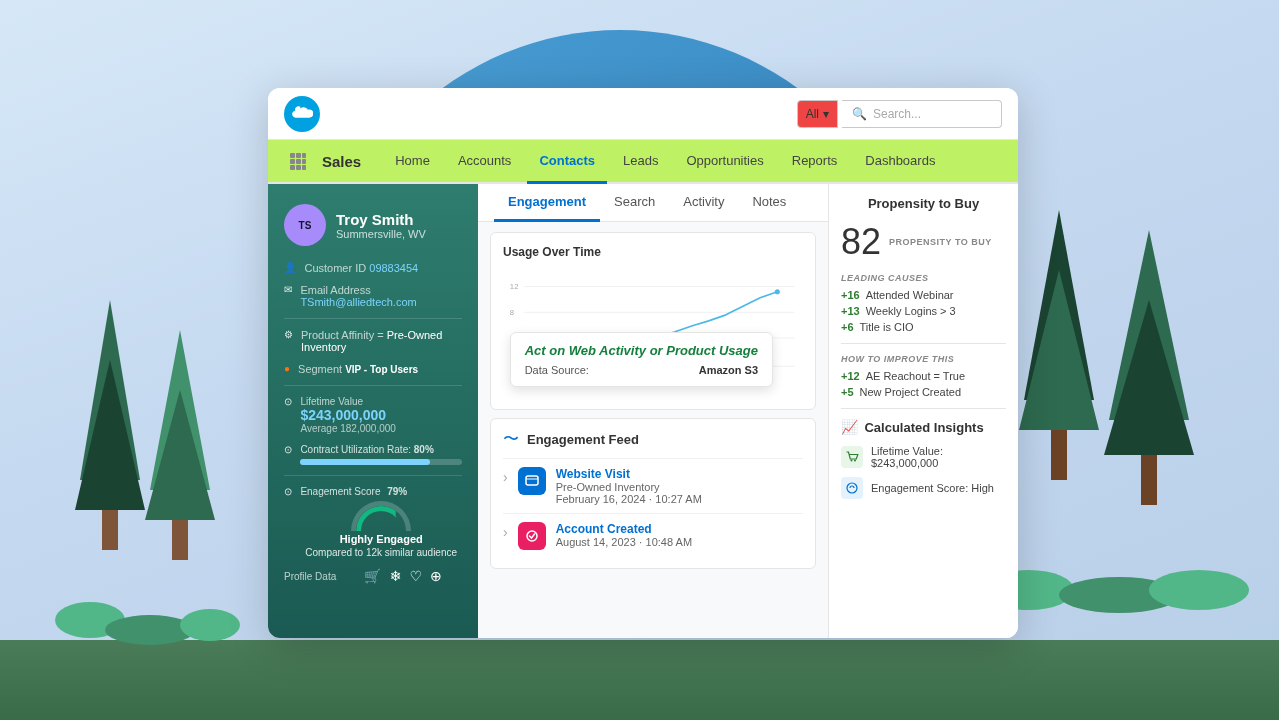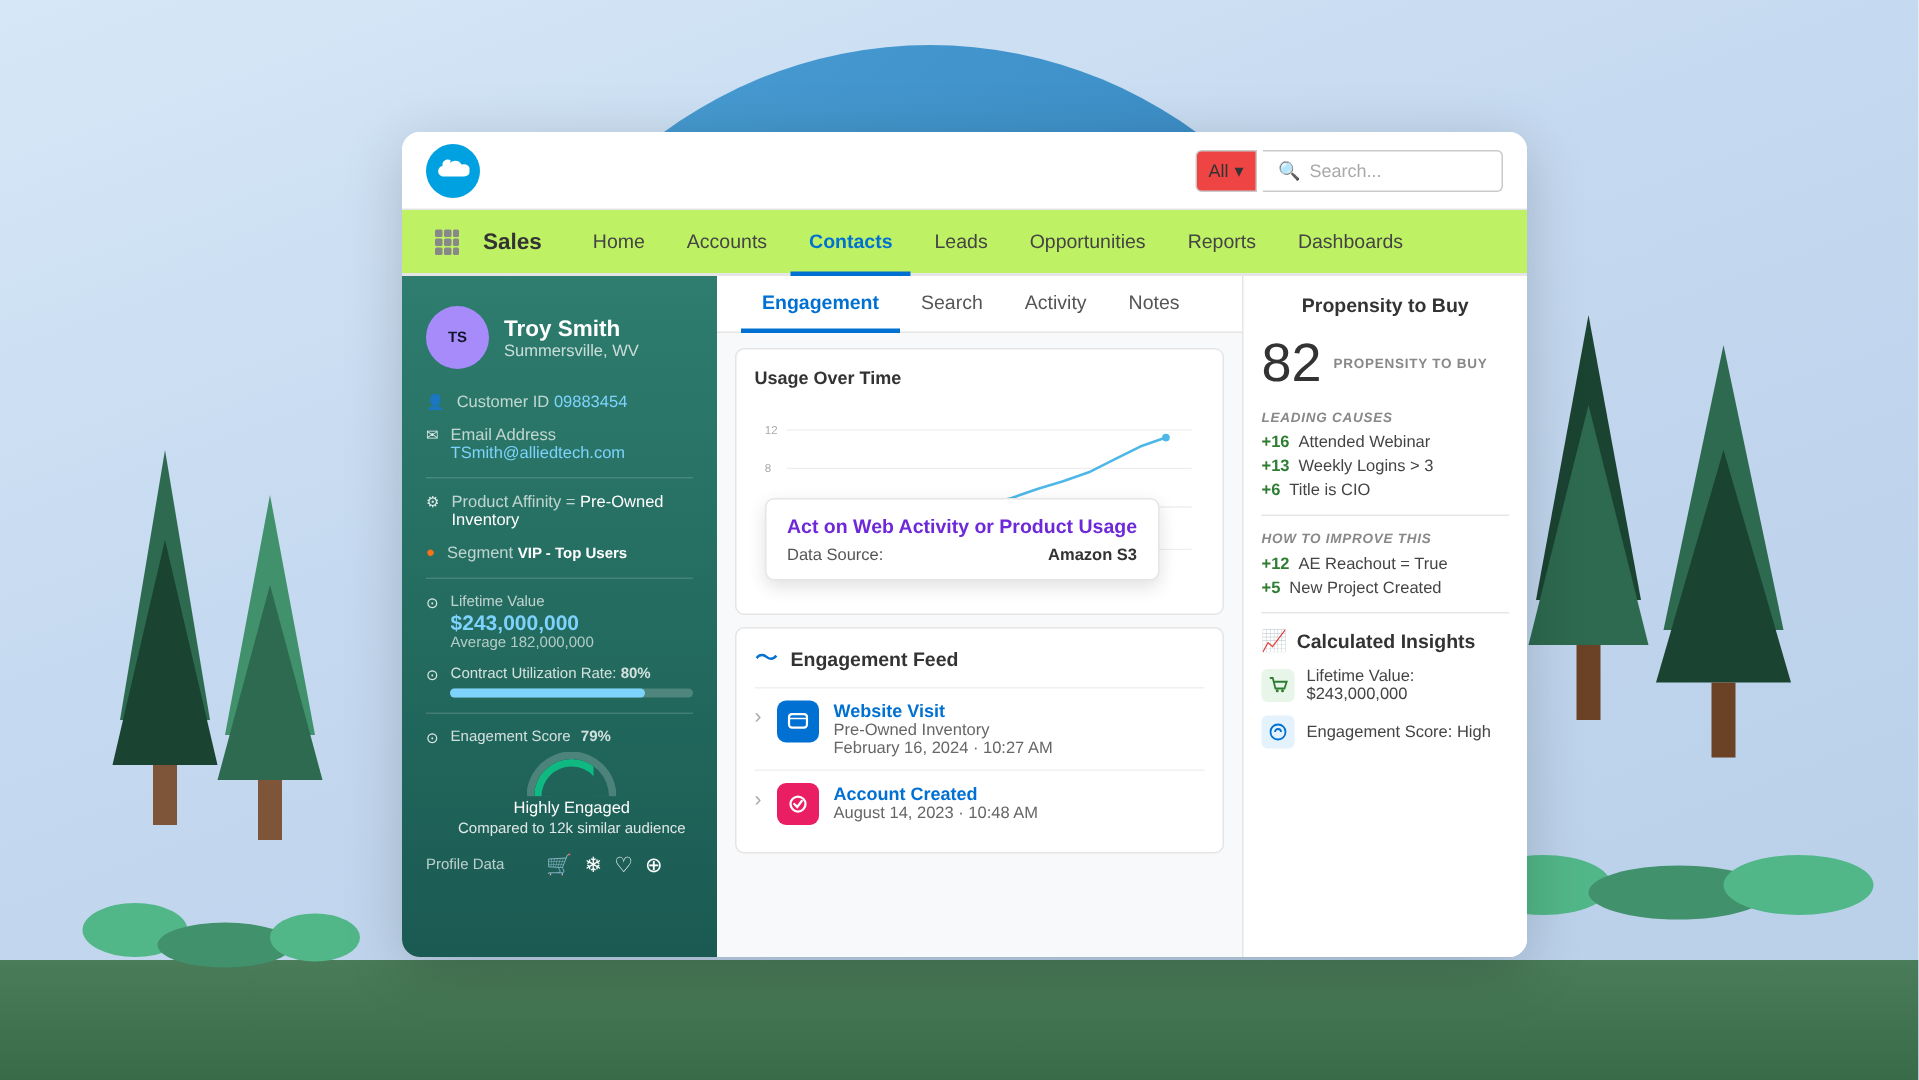--- a/index.html
+++ b/index.html
@@ -314,21 +314,21 @@
       right: 30px;
       background: #fff;
       border: 1px solid #e5e5e5;
       border-radius: 6px;
       box-shadow: 0 4px 12px rgba(0,0,0,0.12);
       padding: 10px 14px;
       font-size: 12px;
       min-width: 180px;
       z-index: 20;
     }
-    .tooltip-title { font-size: 13px; font-weight: 700; color: #6d28d9; margin-bottom: 6px; }
+    .tooltip-title { font-size: 13px; font-weight: 700; color: #15803d; margin-bottom: 6px; font-style: italic; }
     .tooltip-row { display: flex; justify-content: space-between; font-size: 11px; color: #555; }
     .tooltip-val { font-weight: 600; color: #333; }
 
     
     .feed-section {
       background: #fff;
       margin: 8px 12px 0;
       border-radius: 6px;
       border: 1px solid #e5e5e5;
       padding: 10px 12px;
@@ -582,21 +582,21 @@
         <span style="font-size:10px;">⊙</span>
         <div style="width:100%">
           <div style="color:rgba(255,255,255,0.8);font-size:10px;">
             <span>Enagement Score</span>
             <strong style="margin-left:4px;">79%</strong>
           </div>
           <div class="engagement-gauge">
             <div class="gauge-arc">
               <div class="gauge-fill"></div>
             </div>
-            <div style="font-size:11px;font-weight:400;color:#fff;margin-top:2px;">Highly Engaged</div>
+            <div style="font-size:11px;font-weight:700;color:#fff;margin-top:2px;">Highly Engaged</div>
             <div class="gauge-label">Compared to 12k similar audience</div>
           </div>
         </div>
       </div>
 
       <div class="profile-data-row">
         <span style="font-size:10px;color:rgba(255,255,255,0.7);margin-right:20px;">Profile Data</span>
         <span style="font-size:14px;">🛒</span>
         <span style="font-size:14px;">❄</span>
         <span style="font-size:14px;">♡</span>

